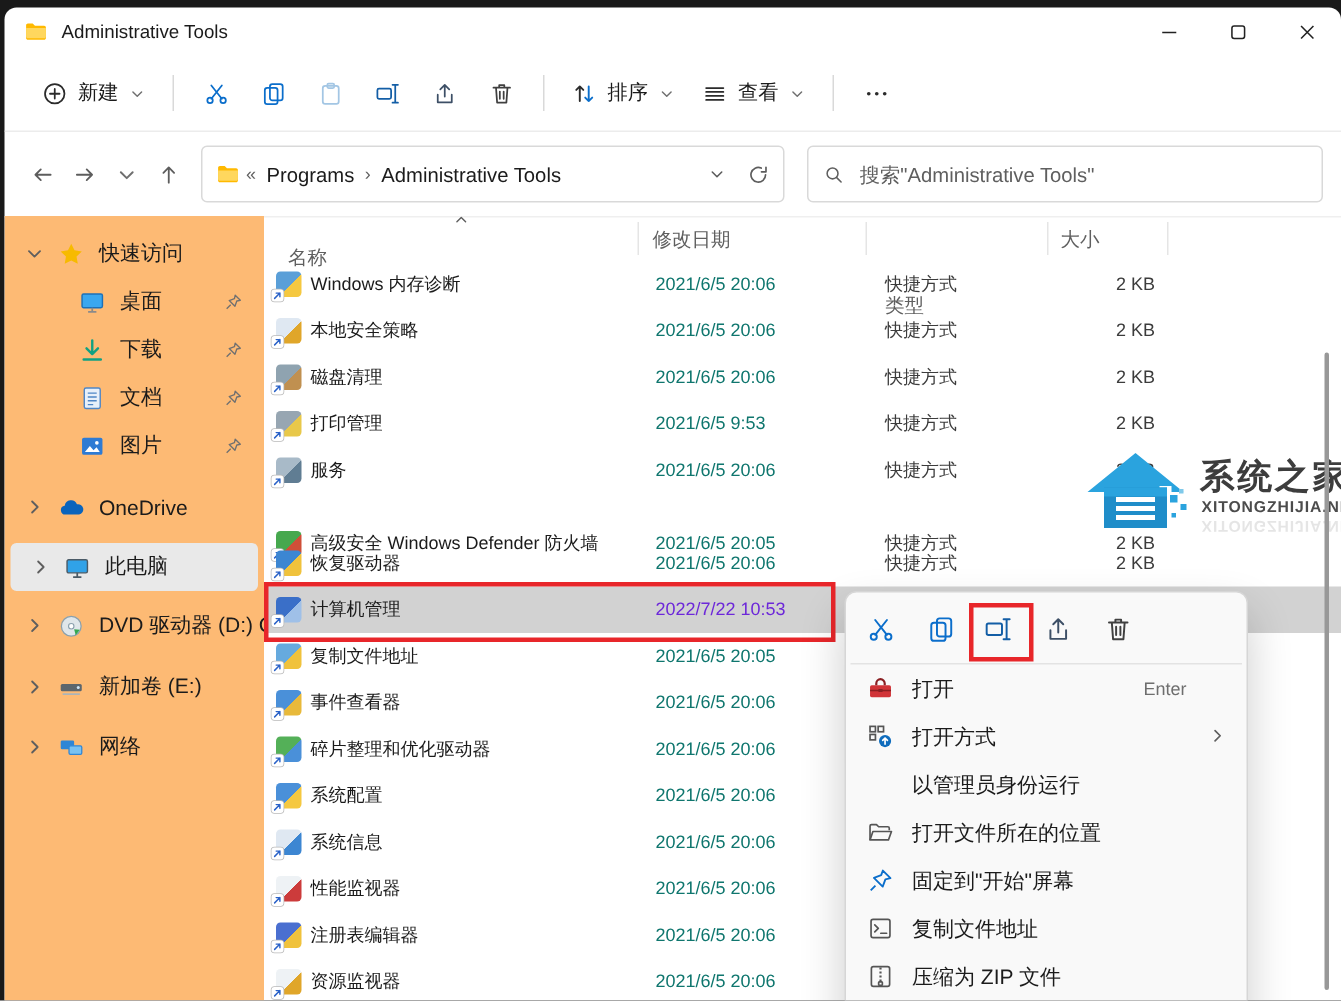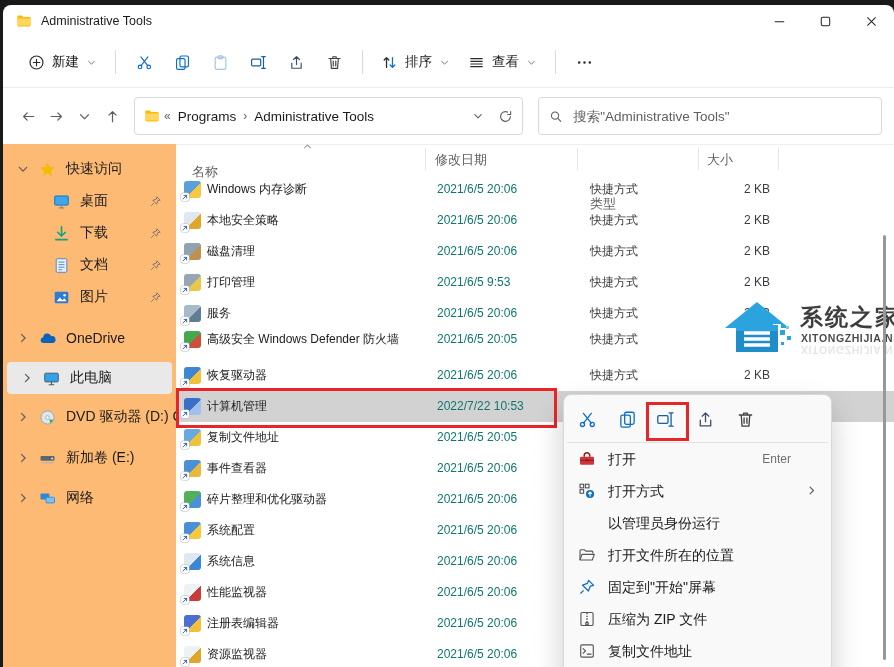--- a/index.html
+++ b/index.html
@@ -51,21 +51,21 @@
   .colheads .csep{position:absolute;top:4px;width:1px;height:22px;background:#e5e5e5}
   .sortcaret{position:absolute;left:126px;top:-3px;width:11px;height:11px;color:#5f5f5f}
   .row{position:absolute;left:0;width:718px;height:31px;font-size:12px}
   .row.sel{background:#d2d2d2}
   .fic{position:absolute;left:8px;top:7px;width:17px;height:17px;border-radius:3px}
   .fbadge{position:absolute;left:-3px;bottom:-3px;width:8px;height:8px;background:#fff;
           border-radius:2px;box-shadow:0 0 0 .5px #b9b9b9}
   .fbadge svg{width:8px;height:8px;display:block}
   .row .nm{position:absolute;left:31px;line-height:31px;white-space:nowrap}
   .row .dt{position:absolute;left:261px;line-height:31px;color:#0f766e;white-space:nowrap}
-  .row.sel .dt{color:#0f766e}
+  .row.sel .dt{color:#6d28d9}
   .row .tp{position:absolute;left:414px;line-height:31px;color:#3c3c3c}
   .row .sz{position:absolute;left:464px;width:130px;text-align:right;line-height:31px;color:#3c3c3c}
   .scrollthumb{position:absolute;right:8px;top:91px;width:3px;height:425px;background:#989898;border-radius:2px;z-index:3}
   
   .watermark{position:absolute;left:720px;top:150px;width:172px;height:78px;z-index:2}
   .wm-logo{position:absolute;left:0;top:4px;width:72px;height:58px}
   .wm-title{position:absolute;left:77px;top:8px;font-size:23px;font-weight:bold;color:#3d3d3d;letter-spacing:2px;white-space:nowrap}
   .wm-domain{position:absolute;left:78px;top:38px;font-size:10.5px;font-weight:bold;color:#4c4c4c;letter-spacing:.6px;white-space:nowrap}
   .wm-reflect{position:absolute;left:78px;top:50px;font-size:10.5px;font-weight:bold;color:#4c4c4c;
               letter-spacing:.6px;transform:scaleY(-1);opacity:.14;white-space:nowrap}
@@ -511,21 +511,21 @@
                 <svg viewBox="0 0 10 10">
                   <path d="M2.6 7.4L7 3M7 3H3.9M7 3v3.1" fill="none" stroke="#2a62c8" stroke-width="1.2" stroke-linecap="round" stroke-linejoin="round"></path>
                 </svg>
               </span>
             </span>
             <span class="nm">服务</span>
             <span class="dt">2021/6/5 20:06</span>
             <span class="tp">快捷方式</span>
             <span class="sz">2 KB</span>
           </div>
-          <div class="row" style="top: 180px;">
+          <div class="row" style="top: 203px;">
             <span class="fic" style="background: linear-gradient(135deg, rgb(70, 168, 78) 0px, rgb(70, 168, 78) 55%, rgb(207, 79, 56) 55%, rgb(207, 79, 56) 100%);">
               <span class="fbadge">
                 <svg viewBox="0 0 10 10">
                   <path d="M2.6 7.4L7 3M7 3H3.9M7 3v3.1" fill="none" stroke="#2a62c8" stroke-width="1.2" stroke-linecap="round" stroke-linejoin="round"></path>
                 </svg>
               </span>
             </span>
             <span class="nm">高级安全 Windows Defender 防火墙</span>
             <span class="dt">2021/6/5 20:05</span>
             <span class="tp">快捷方式</span>
@@ -757,34 +757,34 @@
         <div class="mitem">
           <span class="ic mic">
             <svg viewBox="0 0 16 16" fill="none" stroke="#0b6ecb" stroke-width="1.1" stroke-linejoin="round">
               <path d="M9.4 2.1l4.5 4.5-3 .7-1.6 4.3-5.2-5.2 4.3-1.6zM5 11L2.2 13.8"></path>
             </svg>
           </span>
           <span class="mlabel">固定到"开始"屏幕</span>
         </div>
         <div class="mitem">
           <span class="ic mic">
+            <svg viewBox="0 0 16 16" fill="none" stroke="#555" stroke-width="1" stroke-linecap="round" stroke-linejoin="round">
+              <rect x="2.4" y="2.6" width="11.2" height="10.8" rx="1.2"></rect>
+              <path d="M4.6 5.8l2.1 2.1-2.1 2.1M8.2 10.8h3.4"></path>
+            </svg>
+          </span>
+          <span class="mlabel">复制文件地址</span>
+        </div>
+        <div class="mitem">
+          <span class="ic mic">
             <svg viewBox="0 0 16 16" fill="none" stroke="#555" stroke-width="1">
               <rect x="2.6" y="2.2" width="10.8" height="11.6" rx="1.2"></rect>
               <path d="M8 2.6v1.2M8 5v1.2M8 7.4v1.2M8 9.8v1.2" stroke-width="1.3"></path>
               <rect x="6.9" y="11.2" width="2.2" height="2" rx=".4"></rect>
             </svg>
           </span>
           <span class="mlabel">压缩为 ZIP 文件</span>
         </div>
-        <div class="mitem">
-          <span class="ic mic">
-            <svg viewBox="0 0 16 16" fill="none" stroke="#555" stroke-width="1" stroke-linecap="round" stroke-linejoin="round">
-              <rect x="2.4" y="2.6" width="11.2" height="10.8" rx="1.2"></rect>
-              <path d="M4.6 5.8l2.1 2.1-2.1 2.1M8.2 10.8h3.4"></path>
-            </svg>
-          </span>
-          <span class="mlabel">复制文件地址</span>
-        </div>
       </div>
 
     <div class="redbox2"></div>
   </div>
 </div>
 
 </body></html>

